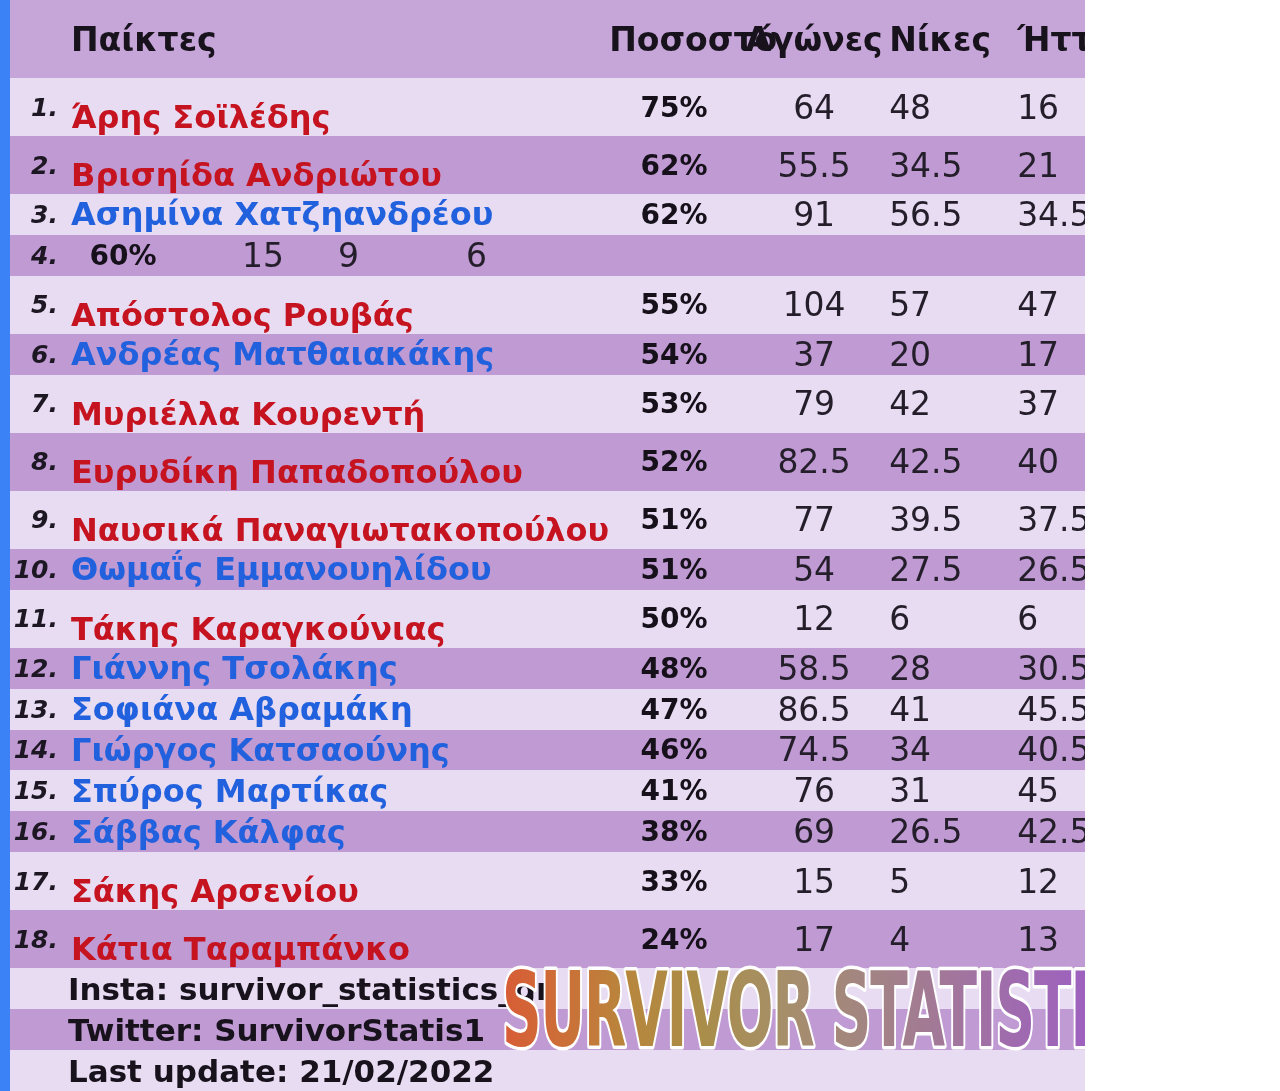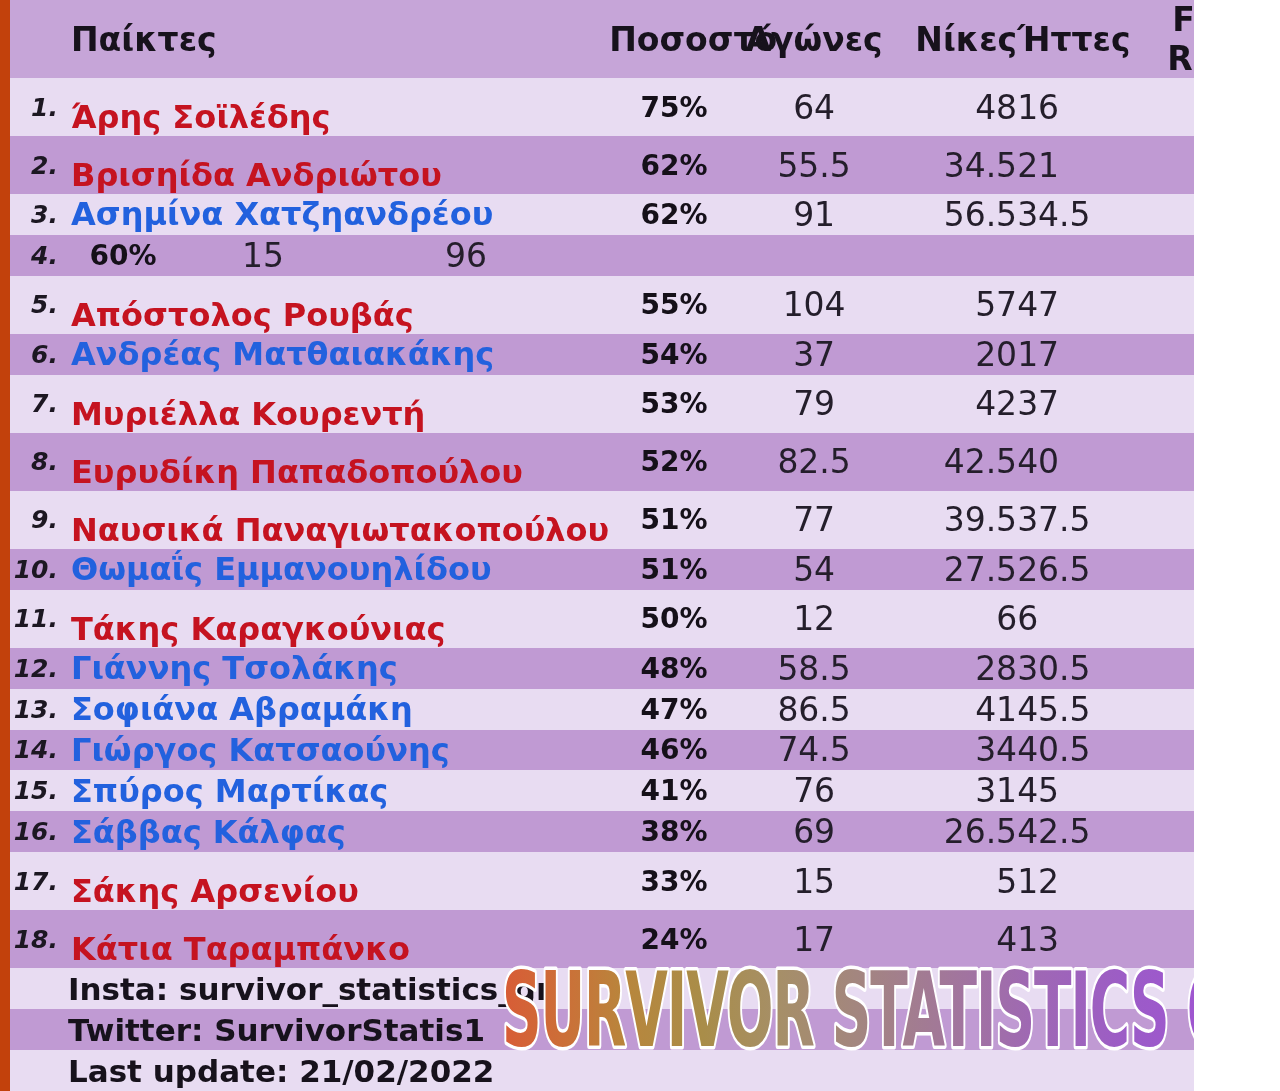--- a/index.html
+++ b/index.html
@@ -1,19 +1,19 @@
 <!DOCTYPE html>
 <html><head>
 <meta charset="utf-8">
 <style>
   html,body{margin:0;padding:0;}
   .page{
     position:relative;
-    width:1194px;height:1091px;
-    background:#c2410c;
+    width:1085px;height:1091px;
+    background:#3b82f6;
     font-family:"DejaVu Sans","Liberation Sans",sans-serif;
     overflow:hidden;
     display:grid;
     grid-template-rows:repeat(22,1fr);
   }
   .row{
     display:flex;align-items:center;
     margin-left:10px;margin-right:16px;
   }
   .row.light{background:#e8dcf2;}
@@ -21,21 +21,21 @@
   .row.header{background:#c6a5d8;}
   .c-rank{width:48px;text-align:right;font-style:italic;font-weight:bold;
     font-size:25px;color:#1c1722;flex:none;}
   .c-name{flex:1;padding-left:13px;font-weight:bold;font-size:32px;
     white-space:nowrap;overflow:hidden;}
   .c-name.red{color:#c51320;margin-top:20px;}
   .c-name.blue{color:#2261de;}
   .c-pct{width:130px;text-align:center;font-weight:bold;font-size:28px;
     color:#151019;flex:none;}
   .c-games{width:150px;text-align:center;font-size:33px;color:#241e2b;flex:none;}
-  .c-wins{width:128px;text-align:right;font-size:33px;color:#241e2b;flex:none;}
+  .c-wins{width:128px;text-align:left;font-size:33px;color:#241e2b;flex:none;}
   .c-losses{width:122px;text-align:left;font-size:33px;color:#241e2b;flex:none;}
   .c-flag{width:146px;text-align:center;font-size:33px;color:#241e2b;flex:none;}
   .header .c-name,.header .c-pct,.header .c-games,.header .c-wins,
   .header .c-losses,.header .c-flag{
     font-weight:bold;color:#17121c;font-size:33px;
   }
   .footer-text{
     flex:1;padding-left:58px;font-weight:bold;font-size:31px;color:#17121c;
     white-space:nowrap;
   }

